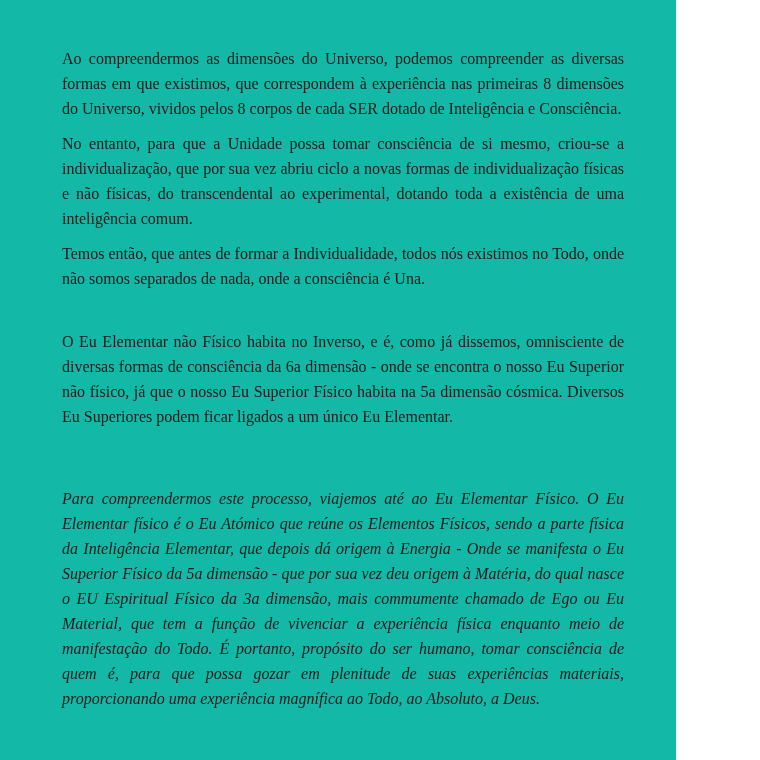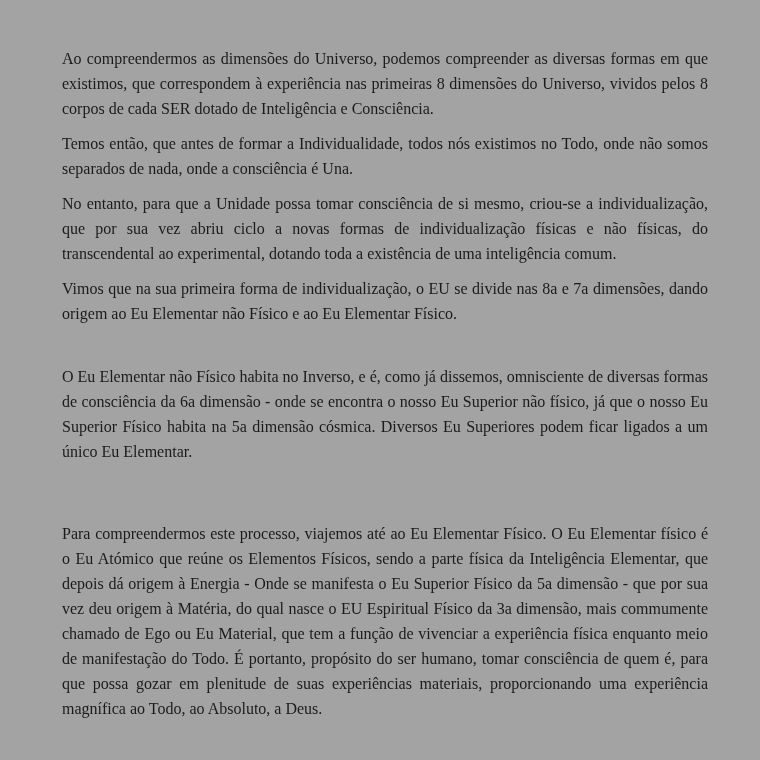--- a/index.html
+++ b/index.html
@@ -7,44 +7,44 @@
     padding: 0;
     background: #ffffff;
   }
   body {
     width: 760px;
     height: 760px;
     overflow: hidden;
   }
   .page {
     box-sizing: border-box;
-    width: 760px;
+    width: 676px;
     height: 760px;
     padding: 46px 52px 3px 62px;
-    background: #a3a3a3;
+    background: #14b8a6;
     color: #1b1b1b;
     font-family: "Liberation Serif", "DejaVu Serif", serif;
     font-size: 16px;
     line-height: 25px;
     text-align: justify;
     overflow: hidden;
   }
   .para {
     margin: 0 0 10px 0;
   }
   .gap-lg {
     margin-top: 38px;
   }
   .gap-xl {
     margin-top: 57px;
+    font-style: italic;
   }
 </style>
 </head>
 <body>
 
 <main class="page">
   <p class="para">Ao compreendermos as dimensões do Universo, podemos compreender as diversas formas em que existimos, que correspondem à experiência nas primeiras 8 dimensões do Universo, vividos pelos 8 corpos de cada SER dotado de Inteligência e Consciência.</p>
+  <p class="para">No entanto, para que a Unidade possa tomar consciência de si mesmo, criou-se a individualização, que por sua vez abriu ciclo a novas formas de individualização físicas e não físicas, do transcendental ao experimental, dotando toda a existência de uma inteligência comum.</p>
   <p class="para">Temos então, que antes de formar a Individualidade, todos nós existimos no Todo, onde não somos separados de nada, onde a consciência é Una.</p>
-  <p class="para">No entanto, para que a Unidade possa tomar consciência de si mesmo, criou-se a individualização, que por sua vez abriu ciclo a novas formas de individualização físicas e não físicas, do transcendental ao experimental, dotando toda a existência de uma inteligência comum.</p>
-  <p class="para">Vimos que na sua primeira forma de individualização, o EU se divide nas 8a e 7a dimensões, dando origem ao Eu Elementar não Físico e ao Eu Elementar Físico.</p>
   <p class="para gap-lg">O Eu Elementar não Físico habita no Inverso, e é, como já dissemos, omnisciente de diversas formas de consciência da 6a dimensão - onde se encontra o nosso Eu Superior não físico, já que o nosso Eu Superior Físico habita na 5a dimensão cósmica. Diversos Eu Superiores podem ficar ligados a um único Eu Elementar.</p>
   <p class="para gap-xl">Para compreendermos este processo, viajemos até ao Eu Elementar Físico. O Eu Elementar físico é o Eu Atómico que reúne os Elementos Físicos, sendo a parte física da Inteligência Elementar, que depois dá origem à Energia - Onde se manifesta o Eu Superior Físico da 5a dimensão - que por sua vez deu origem à Matéria, do qual nasce o EU Espiritual Físico da 3a dimensão, mais commumente chamado de Ego ou Eu Material, que tem a função de vivenciar a experiência física enquanto meio de manifestação do Todo. É portanto, propósito do ser humano, tomar consciência de quem é, para que possa gozar em plenitude de suas experiências materiais, proporcionando uma experiência magnífica ao Todo, ao Absoluto, a Deus.</p>
 </main>
 
 </body></html>

